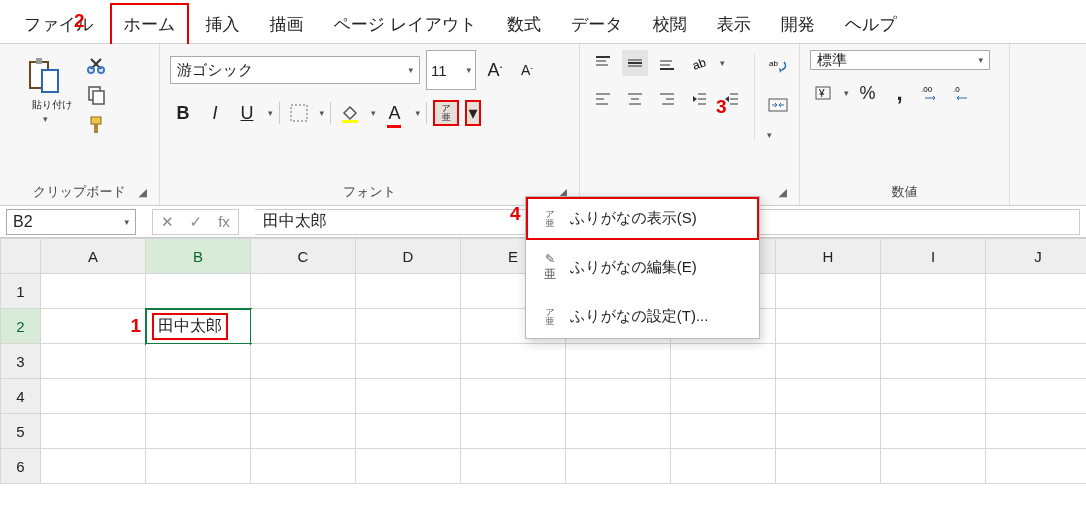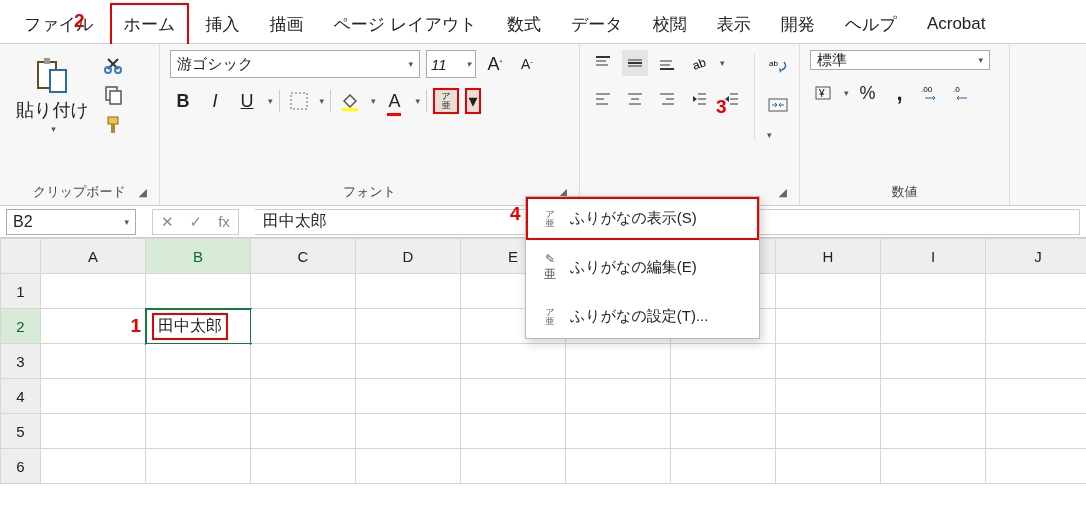--- a/index.html
+++ b/index.html
@@ -9,28 +9,28 @@
 .tab { padding: 8px 12px; font-size: 17px; cursor: pointer; border: 2px solid transparent; }
 .tab.active-redbox { border: 2px solid #e60000; }
 
 .ribbon { display: flex; background: #f7f7f7; border-bottom: 1px solid #ccc; height: 162px; position: relative; }
 .group { border-right: 1px solid #ddd; padding: 6px 10px 2px 10px; display: flex; flex-direction: column; justify-content: space-between; position: relative; }
 .group-inner { display: flex; align-items: flex-start; gap: 6px; }
 .group-label { text-align: center; font-size: 13px; color: #444; padding: 4px 0 2px 0; position: relative; }
 .group-label .launcher { position: absolute; right: 2px; bottom: 4px; font-size: 11px; color: #666; cursor: pointer; }
 
 .big-btn { display: flex; flex-direction: column; align-items: center; gap: 2px; padding: 4px 6px; cursor: pointer; }
-.big-btn .txt { font-size: 18px; }
+.big-btn .txt { font-size: 10px; margin-left: 16px; }
 .col-btns { display: flex; flex-direction: column; gap: 8px; justify-content: center; padding: 4px 2px; }
 .small-ico { width: 22px; height: 22px; display:flex; align-items:center; justify-content:center; cursor:pointer; }
 
 .font-row1 { display:flex; gap:6px; align-items:center; margin-bottom: 10px; }
 .font-row2 { display:flex; gap:6px; align-items:center; }
 .font-name { width: 250px; height: 28px; border:1px solid #aaa; background:#fff; padding:2px 6px; font-size:15px; display:flex; align-items:center; justify-content:space-between; }
-.font-size { width: 50px; height: 28px; border:1px solid #aaa; background:#fff; padding:2px 4px; font-size:15px; display:flex; align-items:center; justify-content:space-between;font-style:italic; }
+.font-size { width: 50px; height: 40px; border:1px solid #aaa; background:#fff; padding:2px 4px; font-size:15px; display:flex; align-items:center; justify-content:space-between; }
 .sq-btn { width: 26px; height: 26px; display:flex; align-items:center; justify-content:center; cursor:pointer; font-size:18px; position:relative; }
 .sq-btn.sel { border:2px solid #e60000; background:#e8e0d8; }
 .drop-arrow { font-size: 9px; color:#555; margin-left:2px; cursor:pointer; }
 .sep { width:1px; height:22px; background:#ccc; }
 
 .align-grid { display:flex; flex-direction:column; gap: 10px; }
 .align-row { display:flex; gap:6px; align-items:center; }
 
 .num-style { width: 180px; height: 20px; border:1px solid #aaa; background:#fff; padding:2px 6px; font-size:15px; display:flex; align-items:center; justify-content:space-between; }
 
@@ -69,21 +69,20 @@
   <span class="tab active-redbox">ホーム</span>
   <span class="tab">挿入</span>
   <span class="tab">描画</span>
   <span class="tab">ページ レイアウト</span>
   <span class="tab">数式</span>
   <span class="tab">データ</span>
   <span class="tab">校閲</span>
   <span class="tab">表示</span>
   <span class="tab">開発</span>
   <span class="tab">ヘルプ</span>
-  <span class="tab">Acrobat</span>
 </div>
 
 <div class="ribbon">
 
   <div class="group" style="width:160px;">
     <div class="group-inner">
       <div class="big-btn">
         <svg width="40" height="42" viewBox="0 0 40 42">
             <rect x="6" y="8" width="18" height="26" fill="#fff" stroke="#6b4a1d" stroke-width="2"></rect>
             <rect x="12" y="4" width="6" height="6" fill="#999"></rect>

